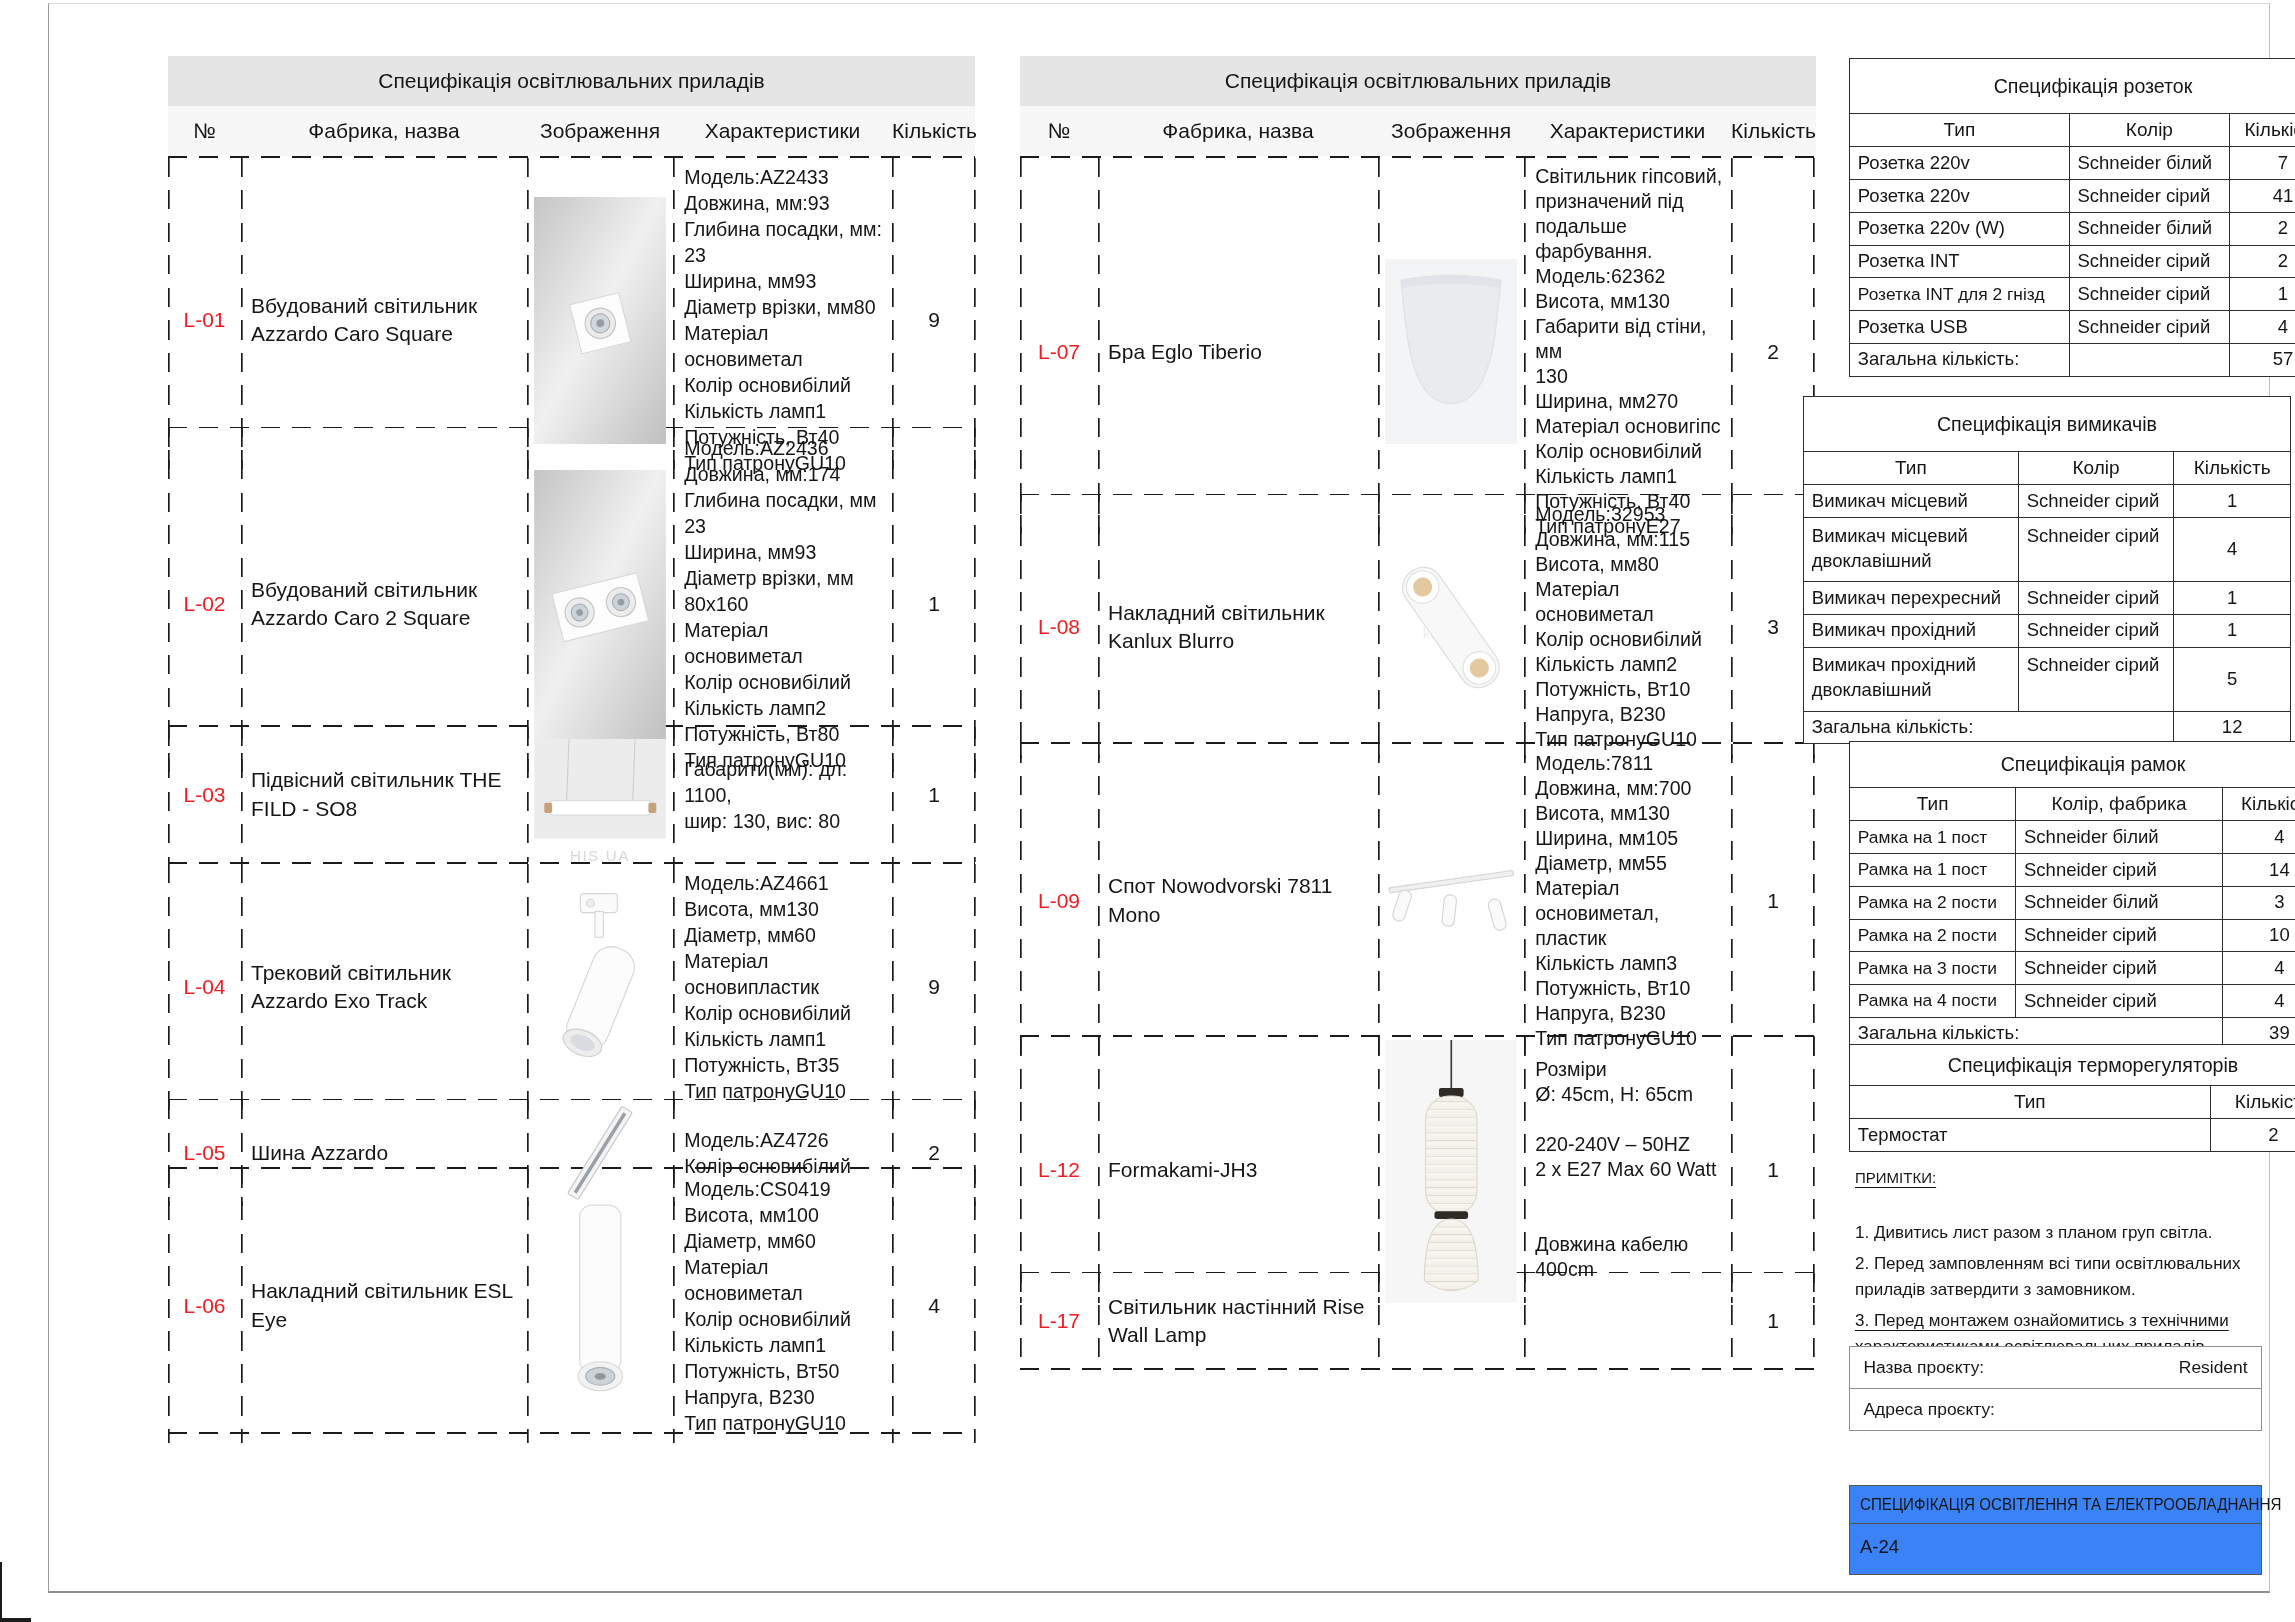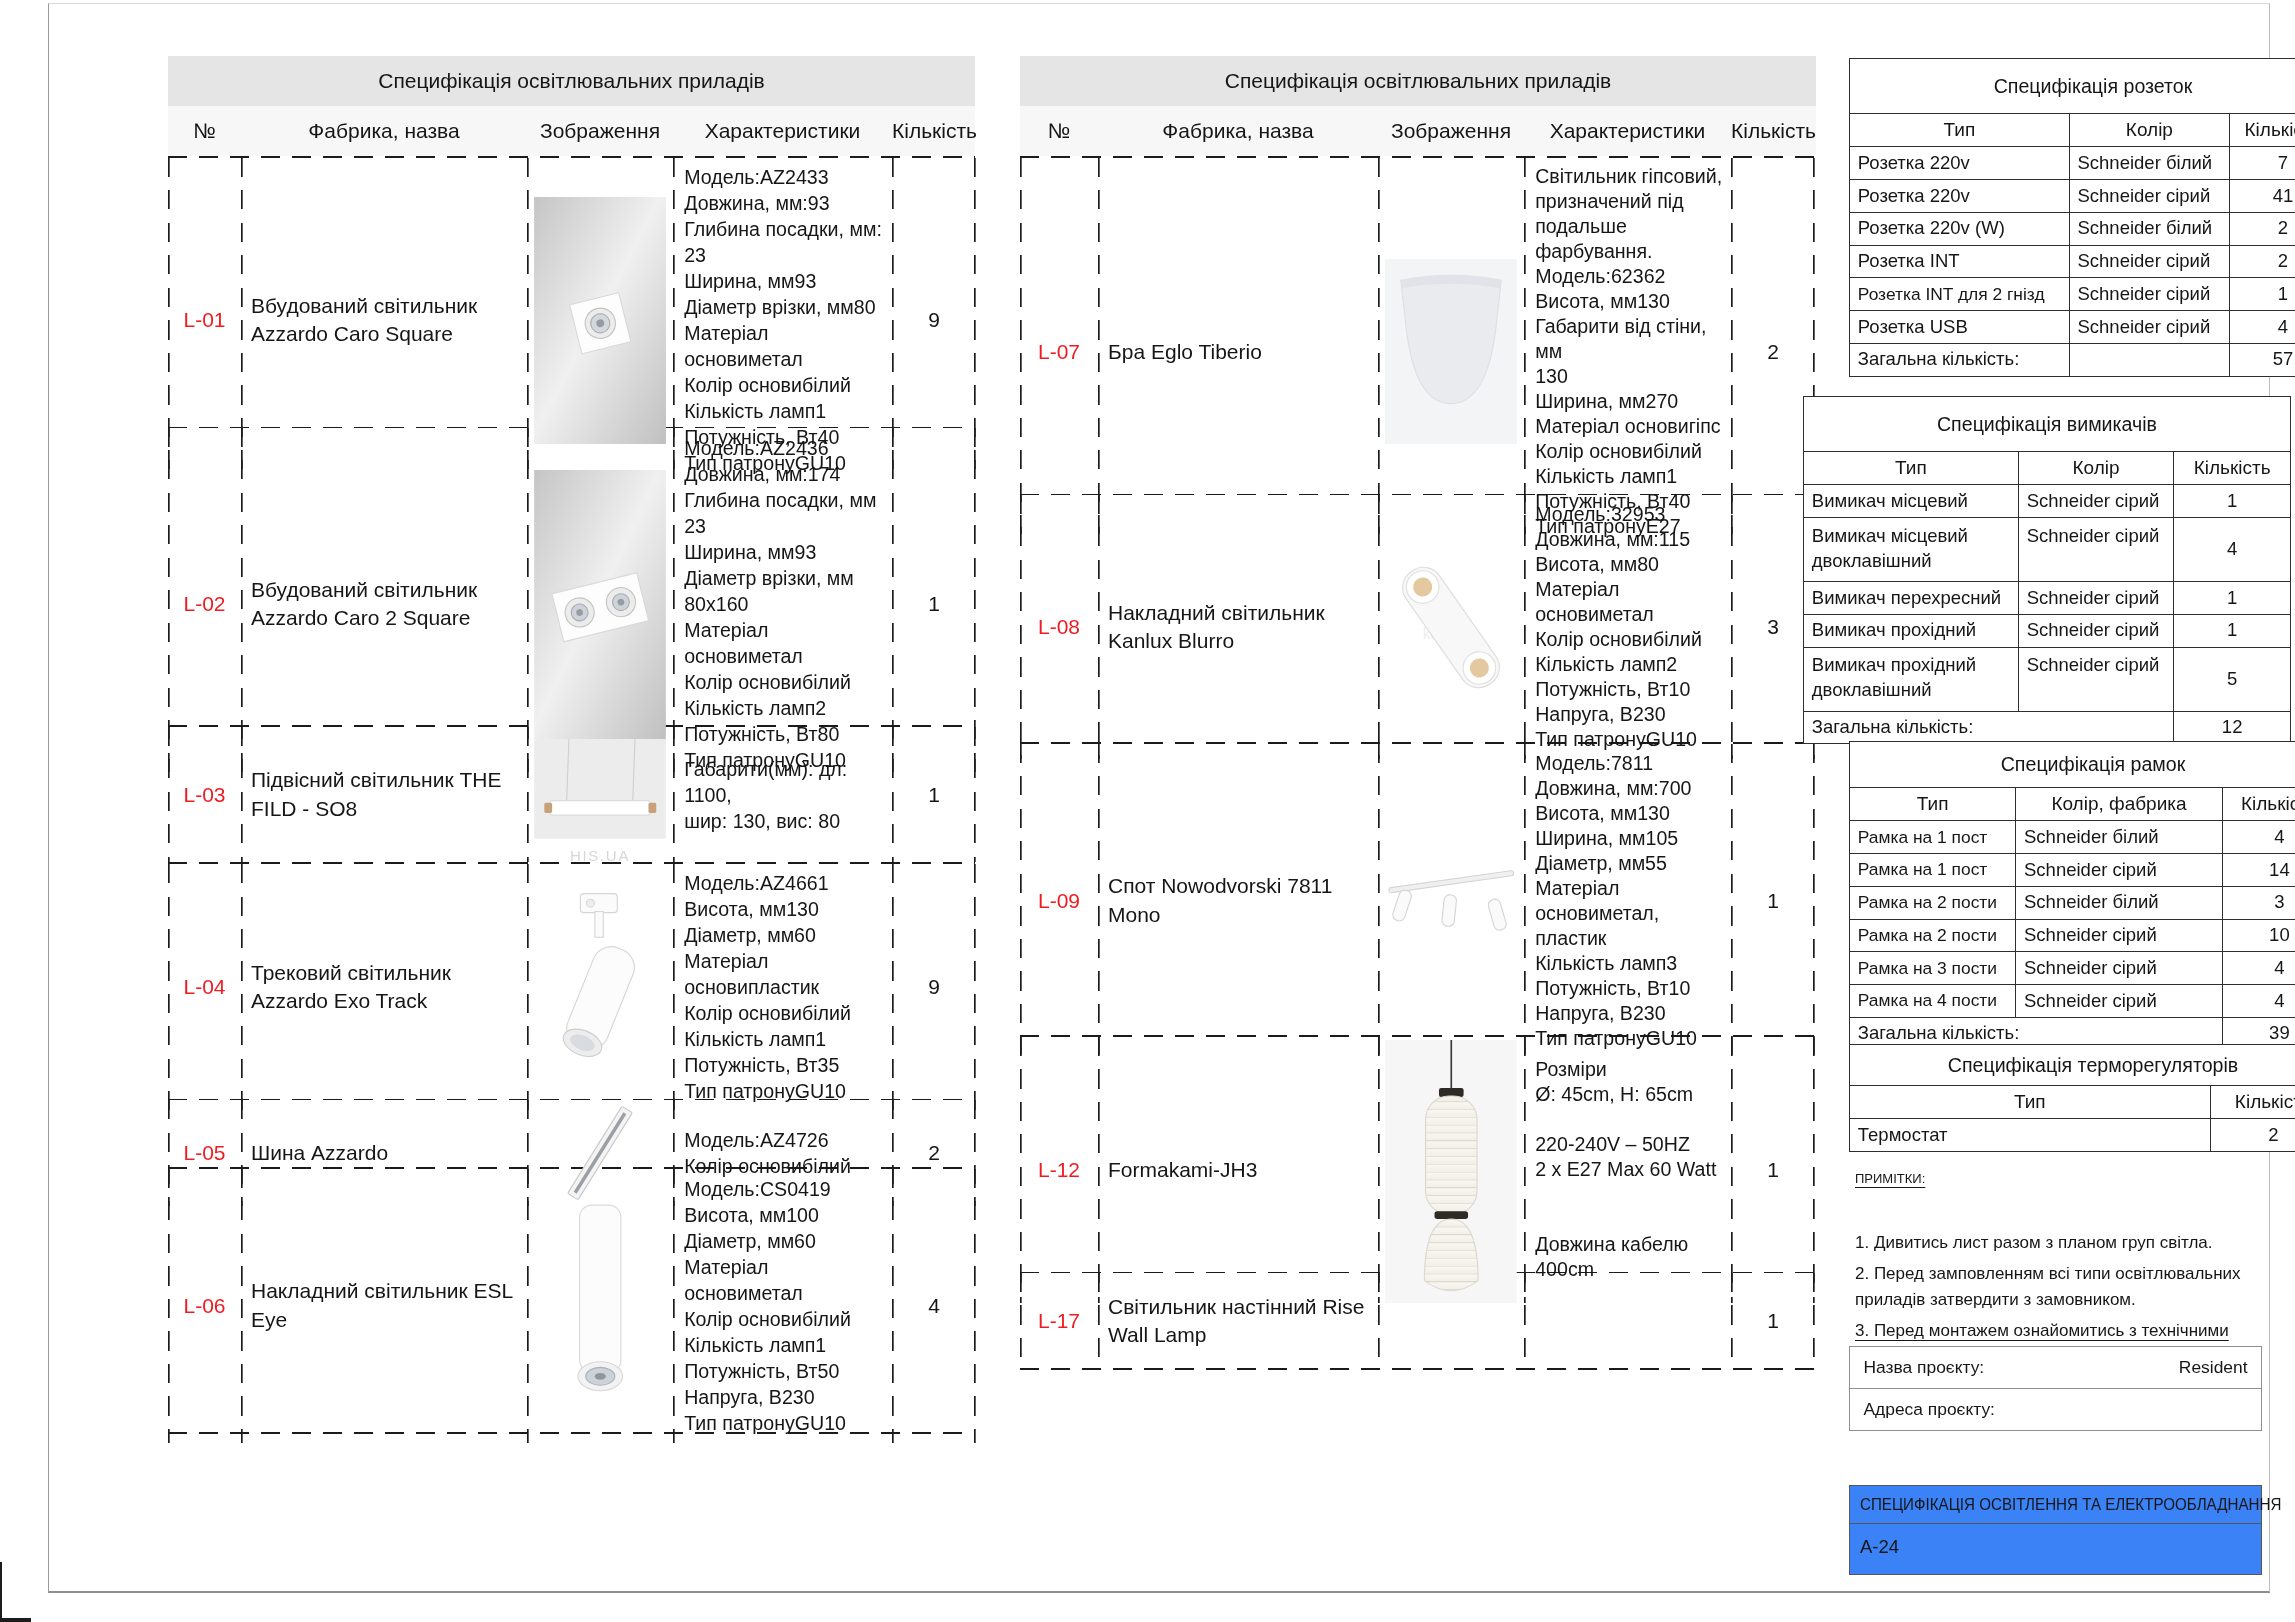--- a/index.html
+++ b/index.html
@@ -50,21 +50,21 @@
   .rrow.h2 .rc.ctr{align-items:center;padding-top:3.4px;}
   .cols-sock{grid-template-columns:45% 33% 22%;}
   .cols-sw{grid-template-columns:44% 32% 24%;}
   .cols-fr{grid-template-columns:34% 42.5% 23.5%;}
   .cols-th{grid-template-columns:74% 26%;}
   .span2{grid-column:1 / span 2;}
 
   
   .notes{position:absolute;left:1855px;top:1165px;width:389px;font-size:17px;line-height:1.52;}
   .notes .nt{display:inline-block;text-decoration:underline;text-underline-offset:3.9px;
-    font-size:13px;margin-bottom:41px;}
+    font-size:15px;margin-bottom:30px;}
   .notes .ni{margin-bottom:5.6px;}
   .notes .ni.u{text-decoration:underline;text-underline-offset:3.9px;}
 
   
   .pbox{position:absolute;left:1849px;width:413px;height:43px;border:1.1px solid #8f8f8f;background:#fff;
     display:flex;align-items:center;justify-content:space-between;padding:0 13.5px;font-size:17.4px;box-sizing:border-box;}
   .tblock{position:absolute;left:1849px;top:1485px;width:413px;border:1.1px solid #565656;background:#3b82f6;box-sizing:border-box;}
   .trow1{padding:9px 10px;font-size:16.3px;border-bottom:1.1px solid #565656;white-space:nowrap;
     transform-origin:left center;}
   .trow1 span{display:inline-block;transform:scaleX(.93);transform-origin:left center;}

